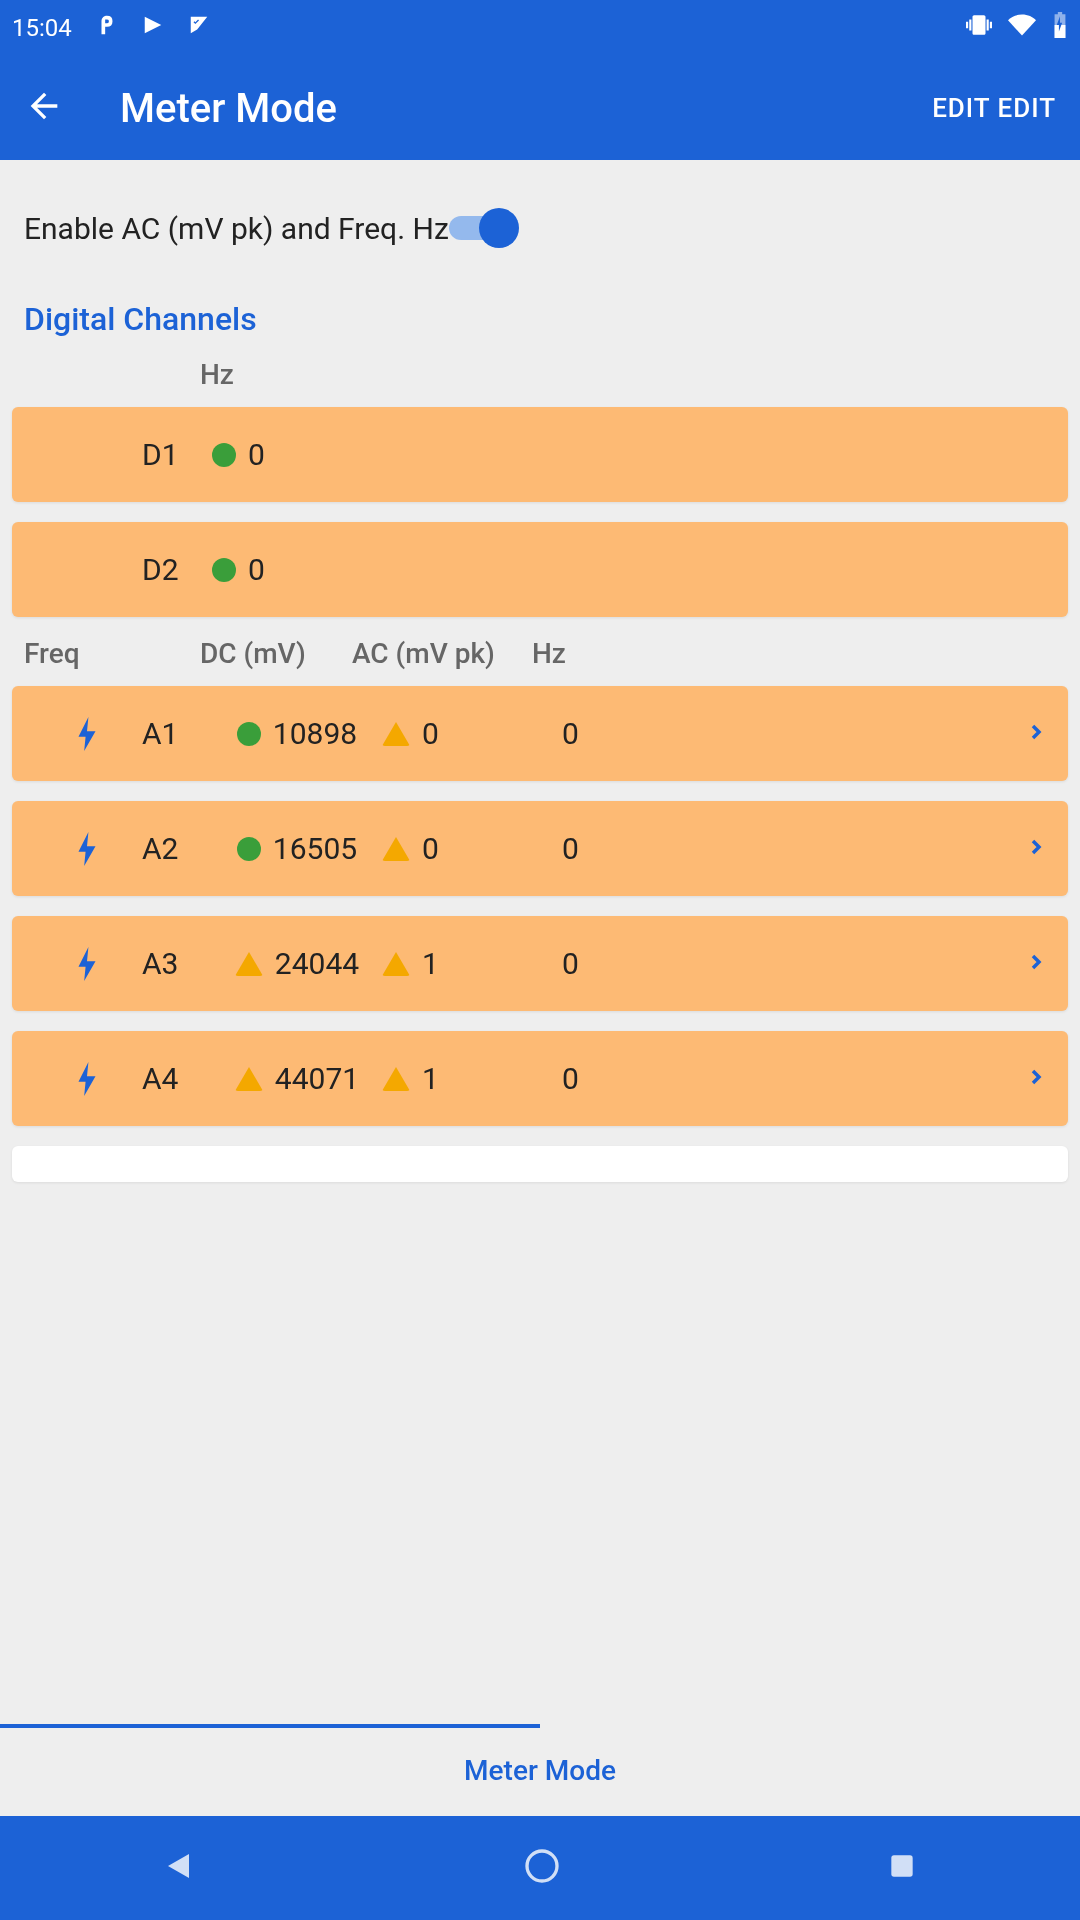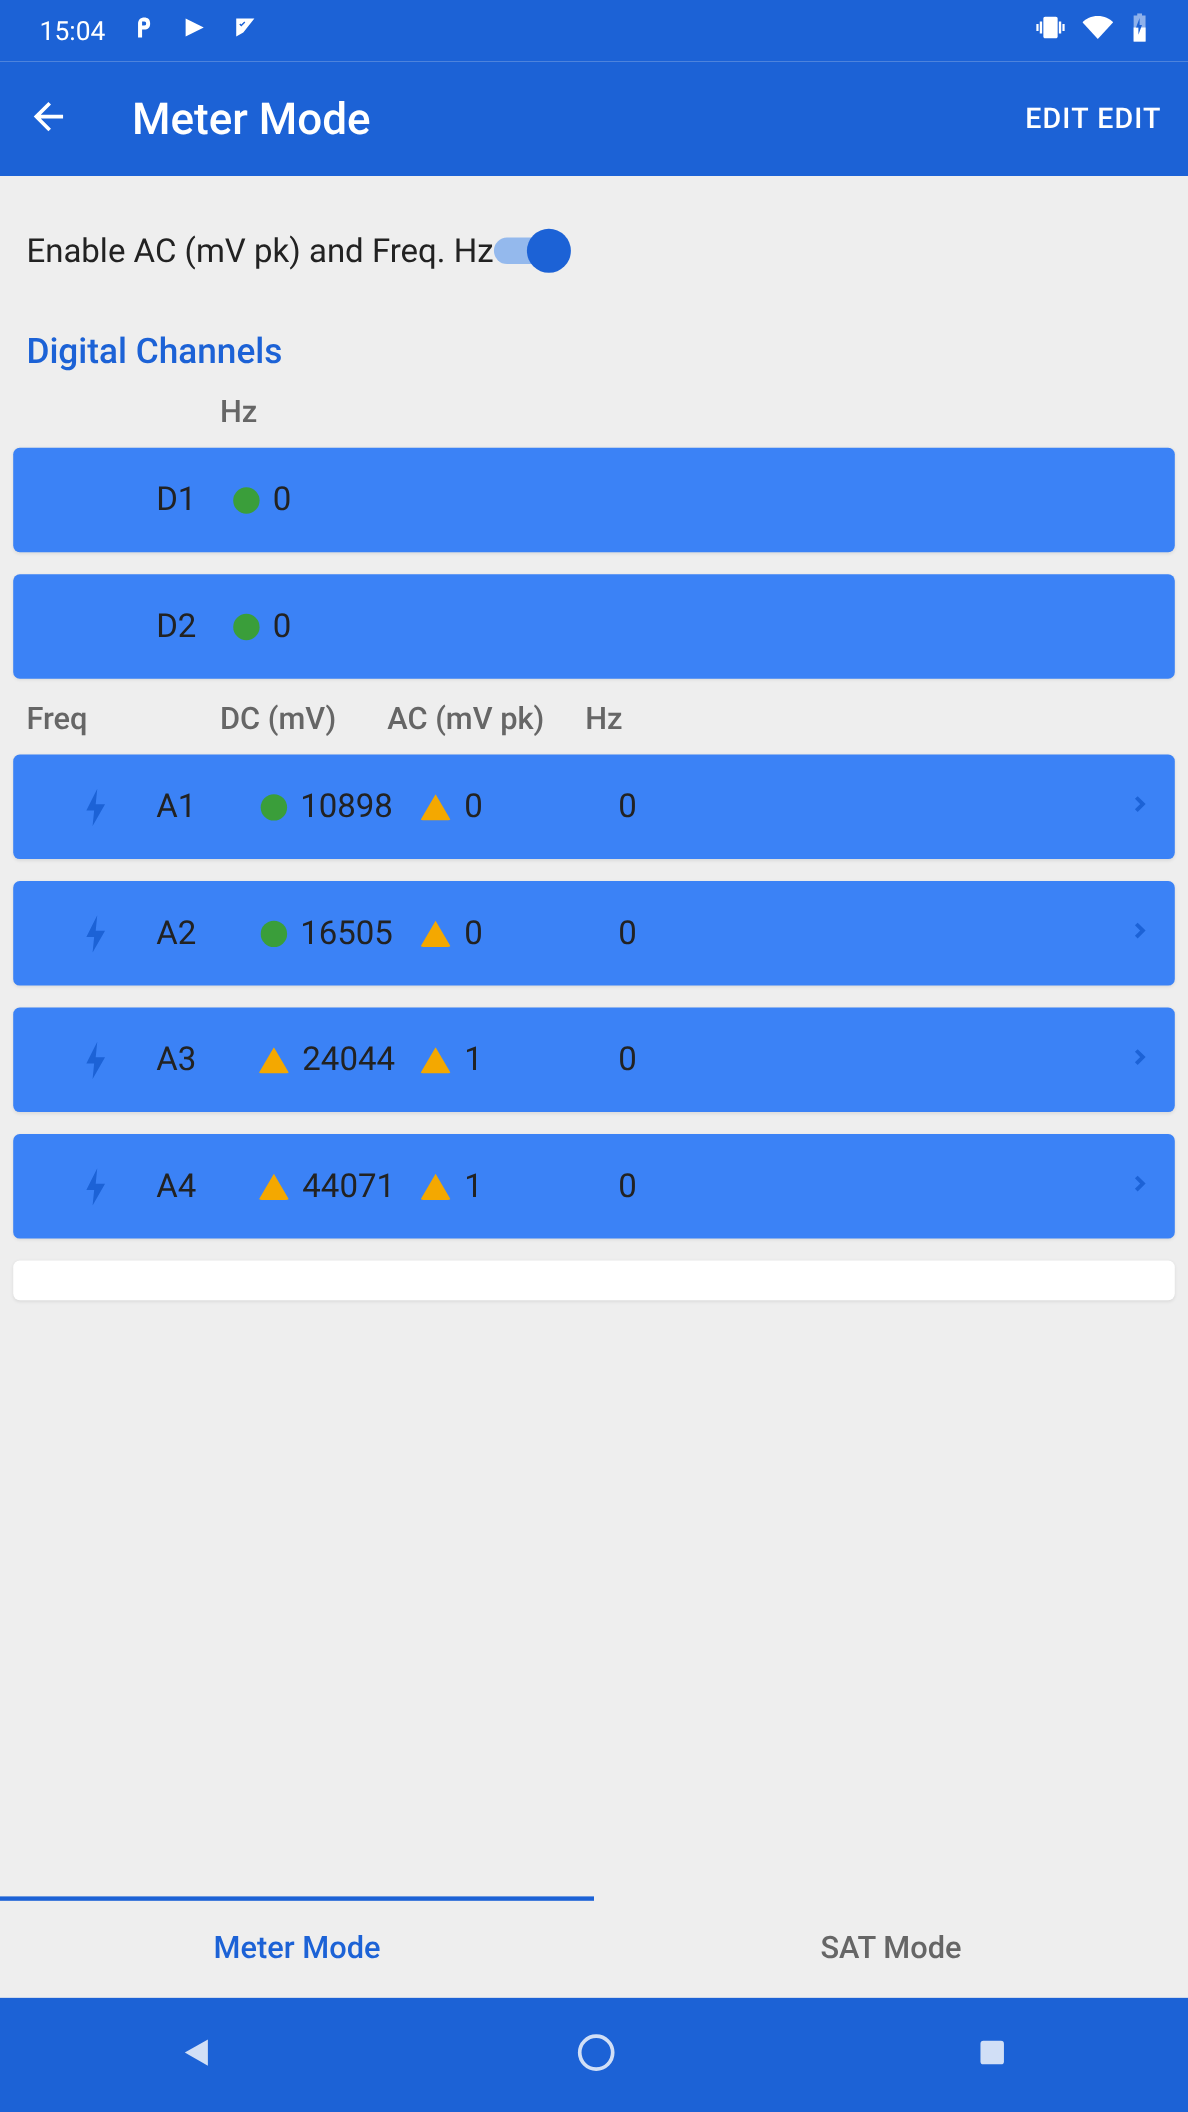--- a/index.html
+++ b/index.html
@@ -15,21 +15,21 @@
       display: flex;
       flex-direction: column;
       overflow: hidden;
     }
     .status-bar {
       background: #1c62d6;
       height: 56px;
       display: flex;
       align-items: center;
       justify-content: space-between;
-      padding: 0 36px;
+      padding: 0 12px;
       color: white;
       font-size: 24px;
     }
     .status-left {
       display: flex;
       align-items: center;
       gap: 24px;
     }
     .status-right {
       display: flex;
@@ -107,21 +107,21 @@
       display: flex;
       padding: 0 0 16px 0;
       color: #666;
       font-size: 28px;
       font-weight: 500;
     }
     .digital-hz-header {
       padding-left: 188px;
     }
     .card {
-      background: #3b82f6;
+      background: #fdba74;
       border-radius: 6px;
       margin-bottom: 20px;
       box-shadow: 0 1px 3px rgba(0,0,0,0.08);
     }
     .channel-row {
       display: flex;
       align-items: center;
       padding: 30px 20px;
       font-size: 30px;
       color: #222;
@@ -432,21 +432,20 @@
       </span>
     </div>
   </div>
 
   <div class="partial-card"></div>
 </div>
 
 <div class="bottom-tabs">
   <div class="tab-indicator"></div>
   <div class="tab active">Meter Mode</div>
-  <div class="tab inactive">SAT Mode</div>
 </div>
 
 <div class="nav-bar">
   <span class="nav-icon">
     <svg width="36" height="36" viewBox="0 0 24 24" fill="white">
         <path d="M18 4l-14 8 14 8z"></path>
       </svg>
   </span>
   <span class="nav-icon">
     <svg width="40" height="40" viewBox="0 0 24 24" fill="none" stroke="white" stroke-width="2">

